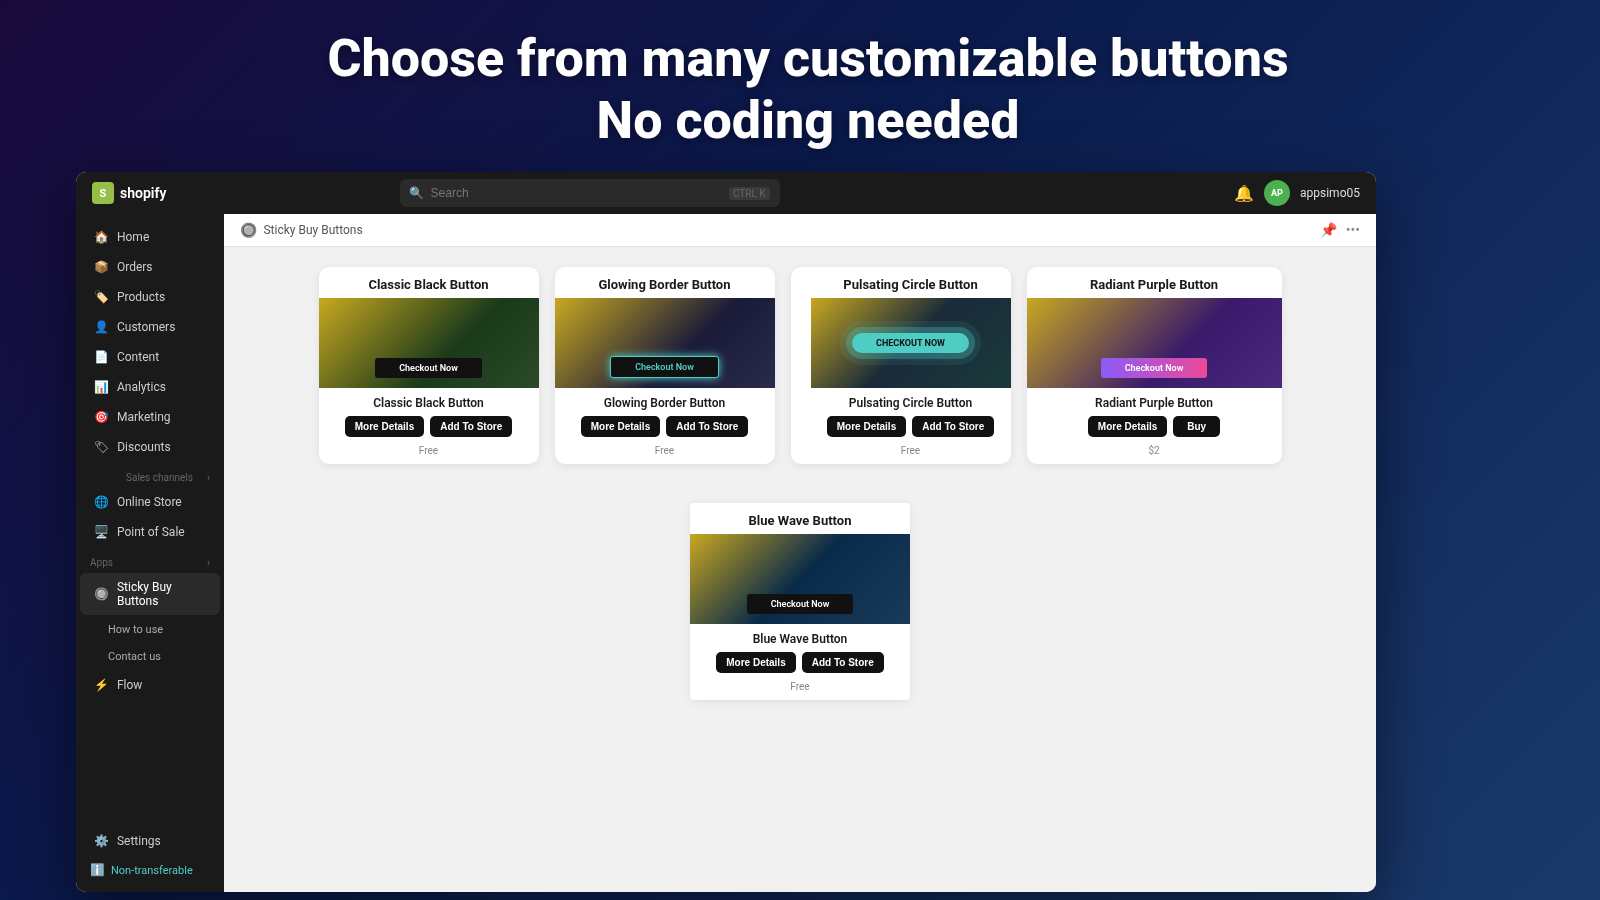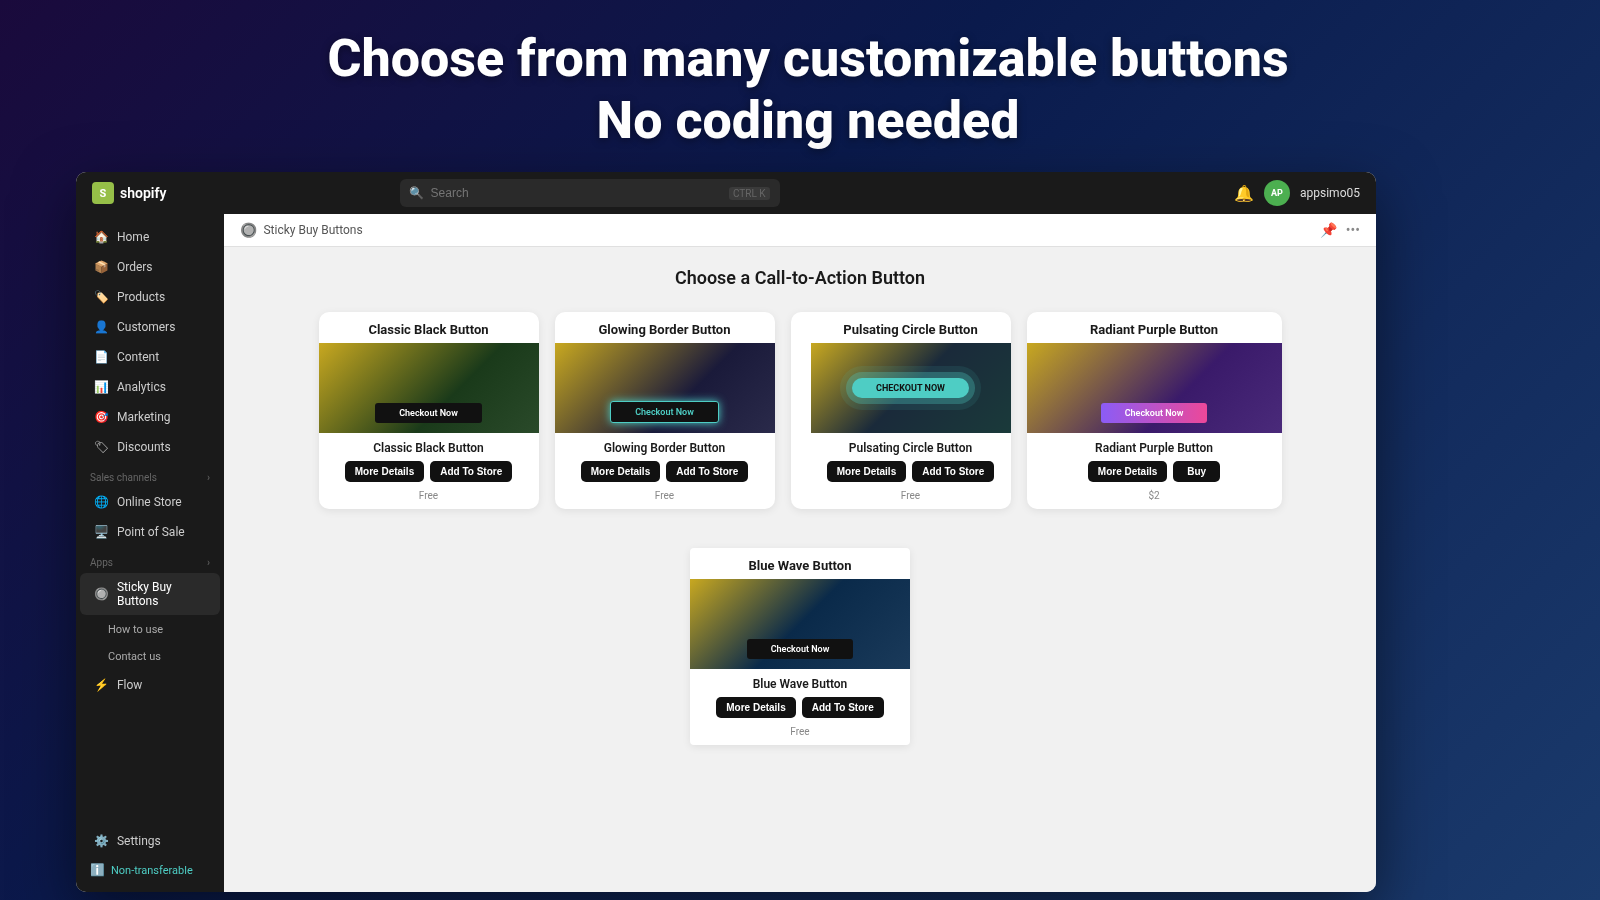--- a/index.html
+++ b/index.html
@@ -71,21 +71,21 @@
       </div>
       <div style="display:flex;align-items:center;gap:8px;padding:7px 14px;color:#ccc;font-size:12px;cursor:pointer;border-radius:6px;margin:1px 4px;">
         <span style="font-size:12px;">🎯</span>
         <span>Marketing</span>
       </div>
       <div style="display:flex;align-items:center;gap:8px;padding:7px 14px;color:#ccc;font-size:12px;cursor:pointer;border-radius:6px;margin:1px 4px;">
         <span style="font-size:12px;">🏷</span>
         <span>Discounts</span>
       </div>
 
-      <div style="color:#666;font-size:10px;padding:10px 14px 4px;display:flex;align-items:center;justify-content:space-between;">
+      <div style="color:#666;font-size:10px;padding:10px 14px 4px;display:flex;align-items:center;justify-content:space-between;margin-left:36px;">
         <span>Sales channels</span>
         <span style="font-size:10px;">›</span>
       </div>
       <div style="display:flex;align-items:center;gap:8px;padding:7px 14px;color:#ccc;font-size:12px;cursor:pointer;border-radius:6px;margin:1px 4px;">
         <span style="font-size:12px;">🌐</span>
         <span>Online Store</span>
       </div>
       <div style="display:flex;align-items:center;gap:8px;padding:7px 14px;color:#ccc;font-size:12px;cursor:pointer;border-radius:6px;margin:1px 4px;">
         <span style="font-size:12px;">🖥️</span>
         <span>Point of Sale</span>
@@ -130,21 +130,20 @@
           <span style="font-size:14px;">🔘</span>
           <span>Sticky Buy Buttons</span>
         </div>
         <div style="display:flex;gap:8px;">
           <span style="color:#888;font-size:14px;cursor:pointer;">📌</span>
           <span style="color:#888;font-size:14px;cursor:pointer;">•••</span>
         </div>
       </div>
 
       <div style="padding:20px;">
-        <div style="text-align:center;font-size:18px;font-weight:600;color:#1a1a1a;margin-bottom:24px;">Choose a Call-to-Action Button</div>
 
         <div style="display:flex;gap:16px;justify-content:center;">
 
           <div style="background:white;border-radius:10px;width:220px;overflow:hidden;box-shadow:0 2px 8px rgba(0,0,0,0.08);">
             <div style="padding:10px 12px 6px;font-size:13px;font-weight:700;color:#1a1a1a;text-align:center;">Classic Black Button</div>
             <div style="height:90px;background:linear-gradient(135deg,#c8a820 0%,#1a3a1a 60%,#2a4a2a 100%);display:flex;align-items:flex-end;padding-bottom:10px;justify-content:center;">
               <div style="background:#111;color:white;font-size:9px;padding:5px 24px;border-radius:3px;font-weight:600;">Checkout Now</div>
             </div>
             <div style="text-align:center;font-size:12px;font-weight:600;color:#1a1a1a;padding:8px 12px 6px;">Classic Black Button</div>
             <div style="display:flex;gap:6px;padding:0 12px 8px;justify-content:center;">

